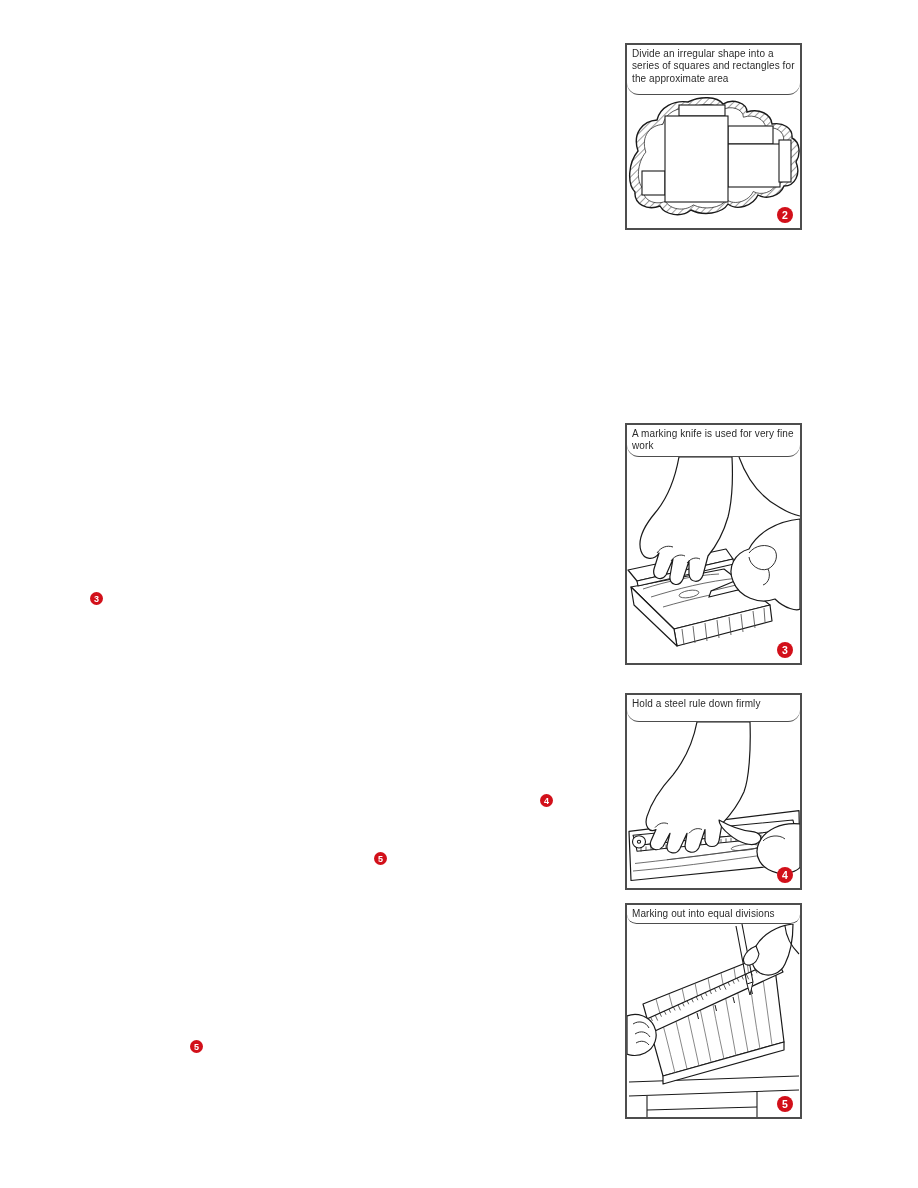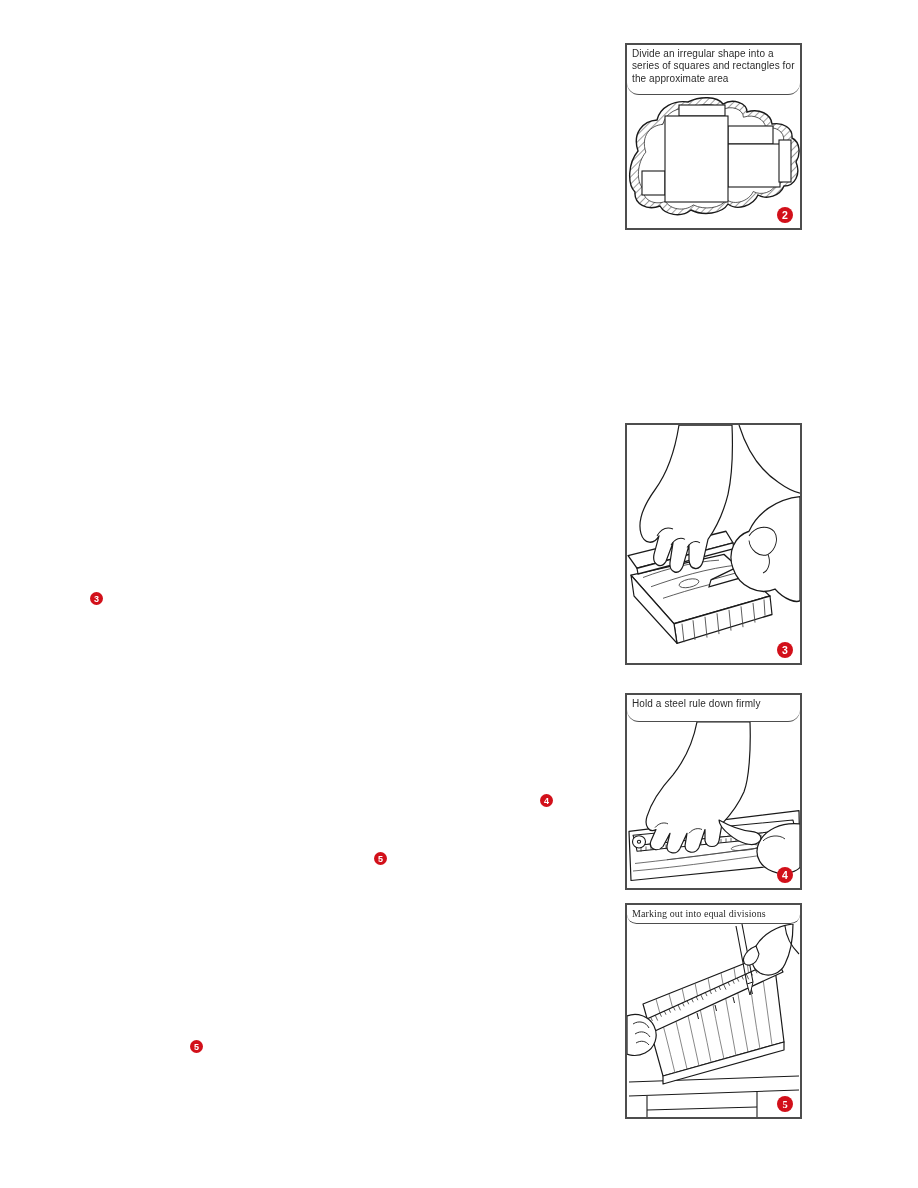--- a/index.html
+++ b/index.html
@@ -70,20 +70,21 @@
           <rect x="152" y="45" width="12" height="42"></rect>
           <rect x="15" y="76" width="23" height="24"></rect>
           <rect x="38" y="21" width="63" height="86"></rect>
         </g>
       </svg>
       <div class="badge panel-badge">2</div>
     </div>
   </div>
 
   <div class="figure-panel" style="top:423px; height:242px;">
+    <div class="figure-caption" style="height:32px;">A marking knife is used for very fine work</div>
     <div class="figure-art">
       <svg viewBox="0 0 173 206" preserveAspectRatio="none">
 
         <g fill="#ffffff" stroke="#1a1a1a" stroke-width="1.2" stroke-linejoin="round">
           <path d="M 4,130 L 97,112 L 143,148 L 47,172 Z"></path>
           <path d="M 47,172 L 143,148 L 145,164 L 50,189 Z"></path>
           <path d="M 4,130 L 47,172 L 50,189 L 7,148 Z"></path>
         </g>
         <g fill="none" stroke="#444444" stroke-width="0.8">
           <path d="M 16,132 C 40,124 70,118 92,117"></path>
@@ -156,21 +157,21 @@
         </g>
         <g fill="none" stroke="#1a1a1a" stroke-width="0.9">
           <path d="M 28,112 C 32,107 37,106 41,108"></path>
           <path d="M 62,118 C 66,113 71,112 75,114"></path>
         </g>
       </svg>
       <div class="badge panel-badge">4</div>
     </div>
   </div>
 
-  <div class="figure-panel" style="top:903px; height:216px;font-family:Liberation Serif, serif;">
+  <div class="figure-panel" style="top:903px; height:216px;">
     <div class="figure-caption" style="height:19px;">Marking out into equal divisions</div>
     <div class="figure-art">
       <svg viewBox="0 0 173 193" preserveAspectRatio="none">
 
         <g fill="none" stroke="#1a1a1a" stroke-width="1.1">
           <path d="M 2,158 L 172,152"></path>
           <path d="M 2,172 L 172,166"></path>
           <path d="M 20,172 L 20,193"></path>
           <path d="M 130,167 L 130,193"></path>
           <path d="M 20,186 L 130,183"></path>

